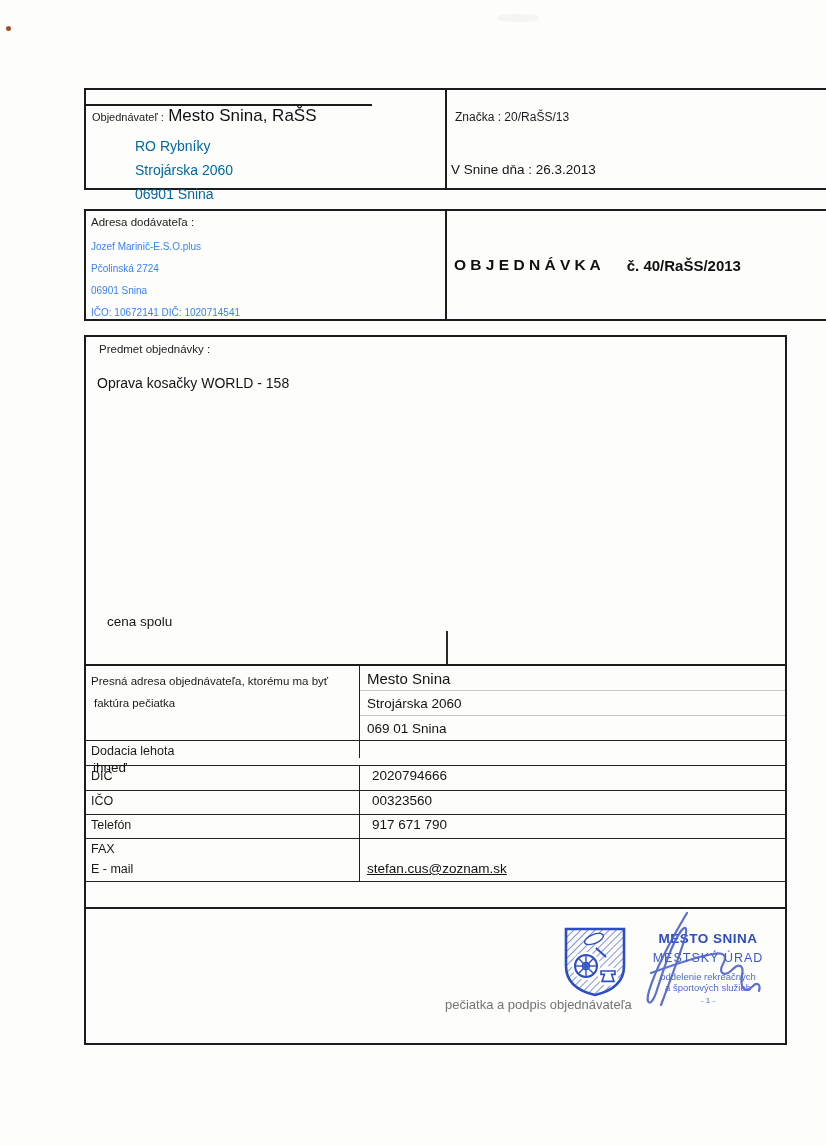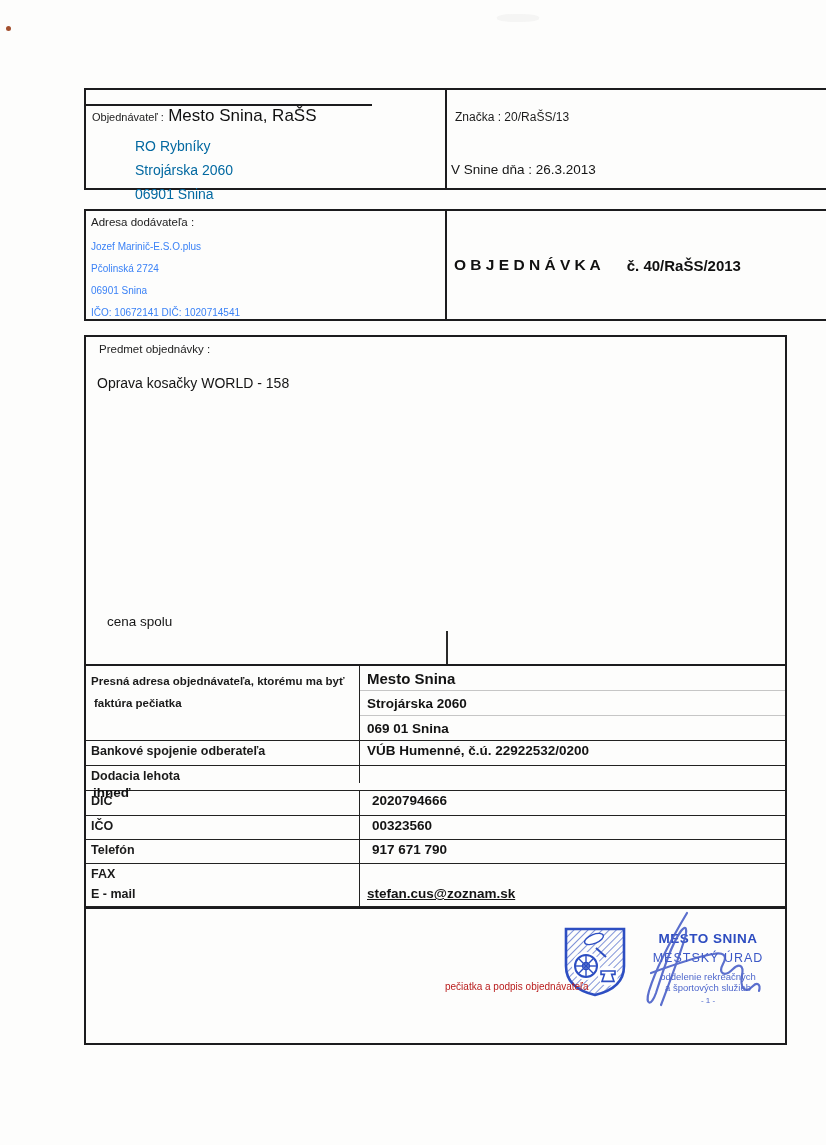--- a/index.html
+++ b/index.html
@@ -31,42 +31,42 @@
   .order-title{font-size:15.5px;font-weight:bold;color:#101010;white-space:nowrap;}
   .order-number{font-size:15px;font-weight:bold;color:#101010;white-space:nowrap;}
 
   
   .subject-label{position:absolute;left:5px;top:6px;font-size:11.5px;color:#222;margin-left:8px;}
   .subject-text{position:absolute;left:11px;top:38px;font-size:14px;color:#151515;}
   .total-label{position:absolute;left:5px;top:277px;font-size:13.5px;color:#161616;margin-left:16px;}
   .subject-tick{position:absolute;left:360px;bottom:0;width:2px;height:33px;background:#2a2a2a;}
 
   
-  .trow{display:flex;border-bottom:1.5px solid #222;box-sizing:border-box;font-weight:bold;}
+  .trow{display:flex;border-bottom:1.5px solid #222;box-sizing:border-box;}
   .trow.last{border-bottom:none;}
   .tl{width:274px;border-right:1.5px solid #222;box-sizing:border-box;padding:3px 4px 0 5px;font-size:12.5px;color:#1a1a1a;}
   .tr{flex:1;box-sizing:border-box;padding:2px 4px 0 7px;font-size:13.5px;color:#131313;}
   .addr-l{font-size:11.5px;line-height:22px;padding-top:4px;}
   .addr-r{padding:0;}
   .addr-r .ln{height:25px;line-height:25px;padding-left:7px;box-sizing:border-box;}
   .addr-r .ln.sep{border-bottom:1px solid #c6c6c6;}
   .addr-r .ln.big{font-size:15px;}
   .addr-r .ln.norm{font-size:13.5px;}
   .email-value{text-decoration:underline;}
 
   
   .stamp-text{position:absolute;left:538px;top:22px;width:168px;text-align:center;line-height:1.25;}
   .stamp-text .s1{font-size:13.5px;font-weight:bold;color:#2d4cc0;letter-spacing:.5px;}
   .stamp-text .s2{font-size:12.5px;color:#3c58c6;letter-spacing:1px;margin-top:3px;}
   .stamp-text .s3,.stamp-text .s4{font-size:9.5px;color:#5068cc;}
   .stamp-text .s3{margin-top:4px;}
   .stamp-text .s5{font-size:8px;color:#5068cc;margin-top:2px;}
   .stamp-shield{position:absolute;left:477px;top:17px;}
   .signature{position:absolute;left:505px;top:-2px;z-index:3;}
-  .stamp-caption{position:absolute;left:359px;top:72px;font-size:10px;color:#b91c1c;}
+  .stamp-caption{position:absolute;left:359px;top:88px;font-size:13px;color:#737373;}
 
   
   .dot{position:absolute;left:6px;top:26px;width:5px;height:5px;border-radius:50%;background:#a34f2e;}
   .smudge{position:absolute;background:#9a9a9a;opacity:.08;border-radius:40%;}
 </style>
 </head>
 <body>
 
 <div class="sheet">
 
@@ -115,24 +115,20 @@
     <div class="trow" style="height:75px;">
       <div class="tl addr-l">
         <div>Presná adresa objednávateľa, ktorému ma byť</div>
         <div style="padding-left:3px;">faktúra pečiatka</div>
       </div>
       <div class="tr addr-r">
         <div class="ln big sep">Mesto Snina</div>
         <div class="ln norm sep">Strojárska 2060</div>
         <div class="ln norm">069 01 Snina</div>
       </div>
-    </div>
-    <div class="trow" style="height:25px;">
-      <div class="tl">Bankové spojenie odberateľa</div>
-      <div class="tr">VÚB Humenné, č.ú. 22922532/0200</div>
     </div>
     <div class="trow" style="height:25px;flex-direction:column;">
       <div class="tl">Dodacia lehota</div>
       <div class="tr">ihneď</div>
     </div>
     <div class="trow" style="height:25px;">
       <div class="tl">DIČ</div>
       <div class="tr" style="padding-left:12px;">2020794666</div>
     </div>
     <div class="trow" style="height:24px;">

